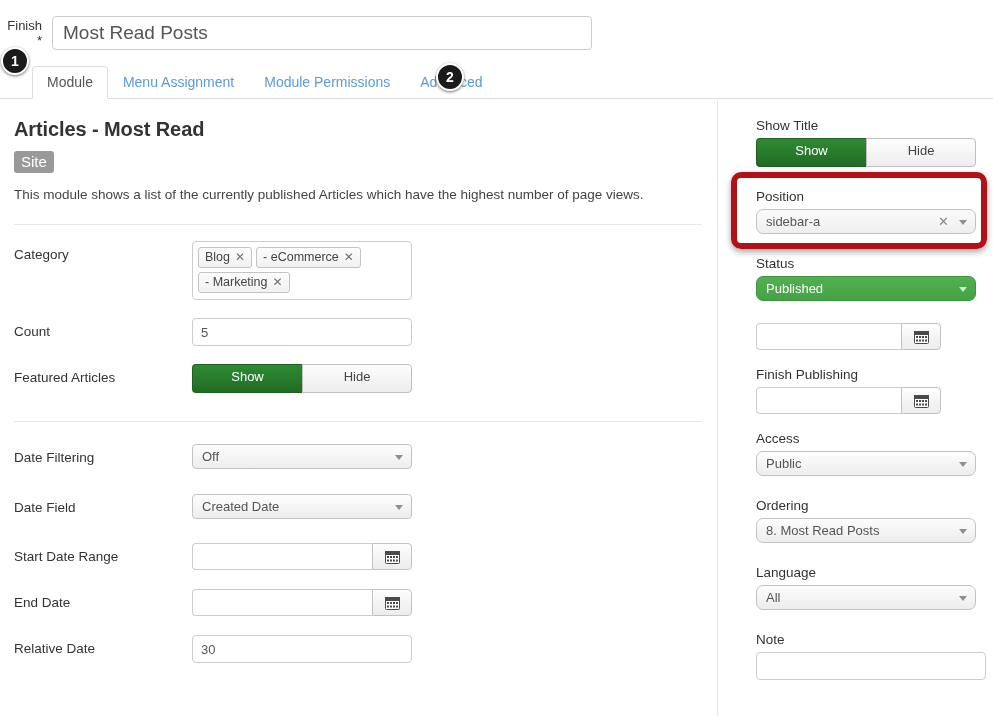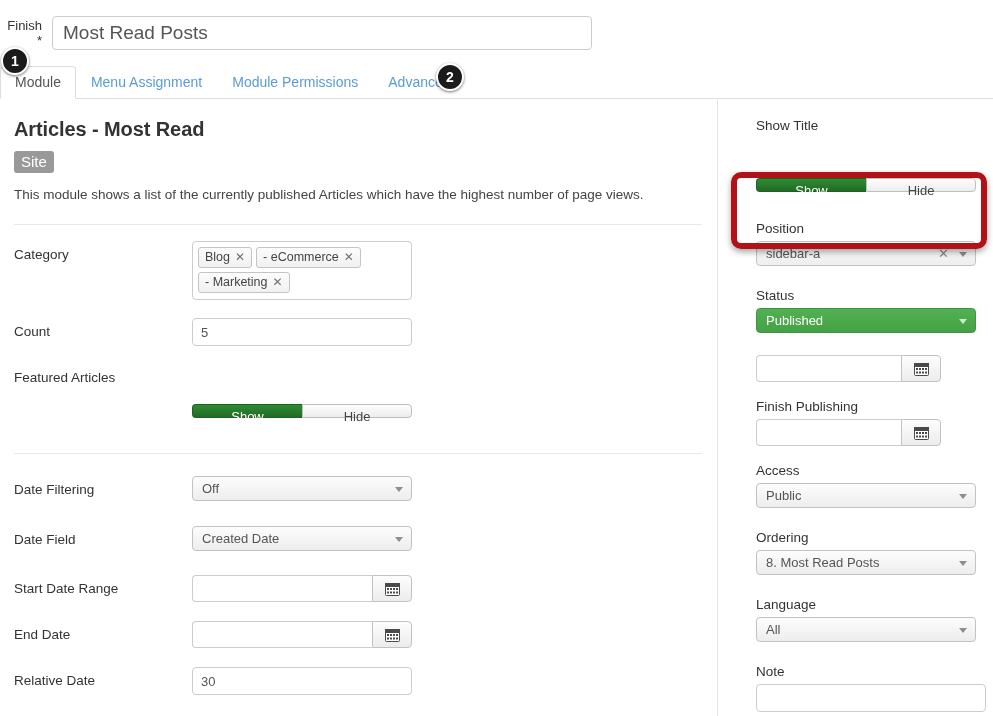--- a/index.html
+++ b/index.html
@@ -29,21 +29,21 @@
     font-family: "Liberation Sans", sans-serif;
     font-size: 19px; color: #555555;
     outline: none;
   }
 
   
   .tabs {
     position: absolute; left: 0; top: 64px;
     width: 993px; height: 35px;
     border-bottom: 1px solid #dddddd;
-    display: flex; align-items: flex-end;
+    display: flex; align-items: flex-end; padding-left: 32px;
   }
   .tab {
     font-size: 14px; color: #5b9bd5;
     padding: 8px 14px 9px 14px;
     cursor: pointer; line-height: 1;
     position: relative; top: 1px;
     border: 1px solid transparent;
     border-radius: 4px 4px 0 0;
     white-space: nowrap;
   }
@@ -136,23 +136,23 @@
     border: 1px solid #c4c4c4; border-radius: 3px;
     padding: 1px 6px 2px 6px;
     font-size: 12.5px; color: #444444;
     line-height: 16px;
   }
   .chip .x { color: #6f6f6f; font-size: 12px; cursor: pointer; }
 
   
   .btngroup { display: inline-flex; }
   .btngroup .seg {
-    width: 110px; height: 14px;
+    width: 110px; height: 29px;
     font-size: 13px; line-height: 23px; text-align: center;
-    border: 1px solid #bfbfbf; cursor: pointer; user-select: none; margin-top: 40px;
+    border: 1px solid #bfbfbf; cursor: pointer; user-select: none;
   }
   .btngroup .seg.first { border-radius: 4px 0 0 4px; border-right: 0; }
   .btngroup .seg.last  { border-radius: 0 4px 4px 0; }
   .btngroup .seg.on {
     background: linear-gradient(#2e8b32, #226b26);
     border-color: #1e6021; color: #ffffff;
   }
   .btngroup .seg.off {
     background: linear-gradient(#fdfdfd, #ededed);
     color: #444444;
@@ -192,21 +192,21 @@
     background: linear-gradient(#fdfdfd, #ececec);
     display: flex; align-items: center; justify-content: center;
     cursor: pointer;
   }
 
   
   .sfield { margin-bottom: 12px; }
   .sfield-label {
     font-size: 13.5px; color: #333333; margin-bottom: 5px;
   }
-  .sel-wide { width: 220px; }
+  .sel-wide { width: 220px; border-radius: 7px; }
   .sel-green {
     background: linear-gradient(#52b052, #45a145);
     border-color: #3f963f; color: #ffffff;
   }
   .sel-green .caret { border-top-color: #cdebcd; }
   .sel-clear {
     position: absolute; right: 26px; top: 50%;
     margin-top: -7px; font-size: 13px; color: #8a8a8a;
     line-height: 14px; cursor: pointer;
   }

